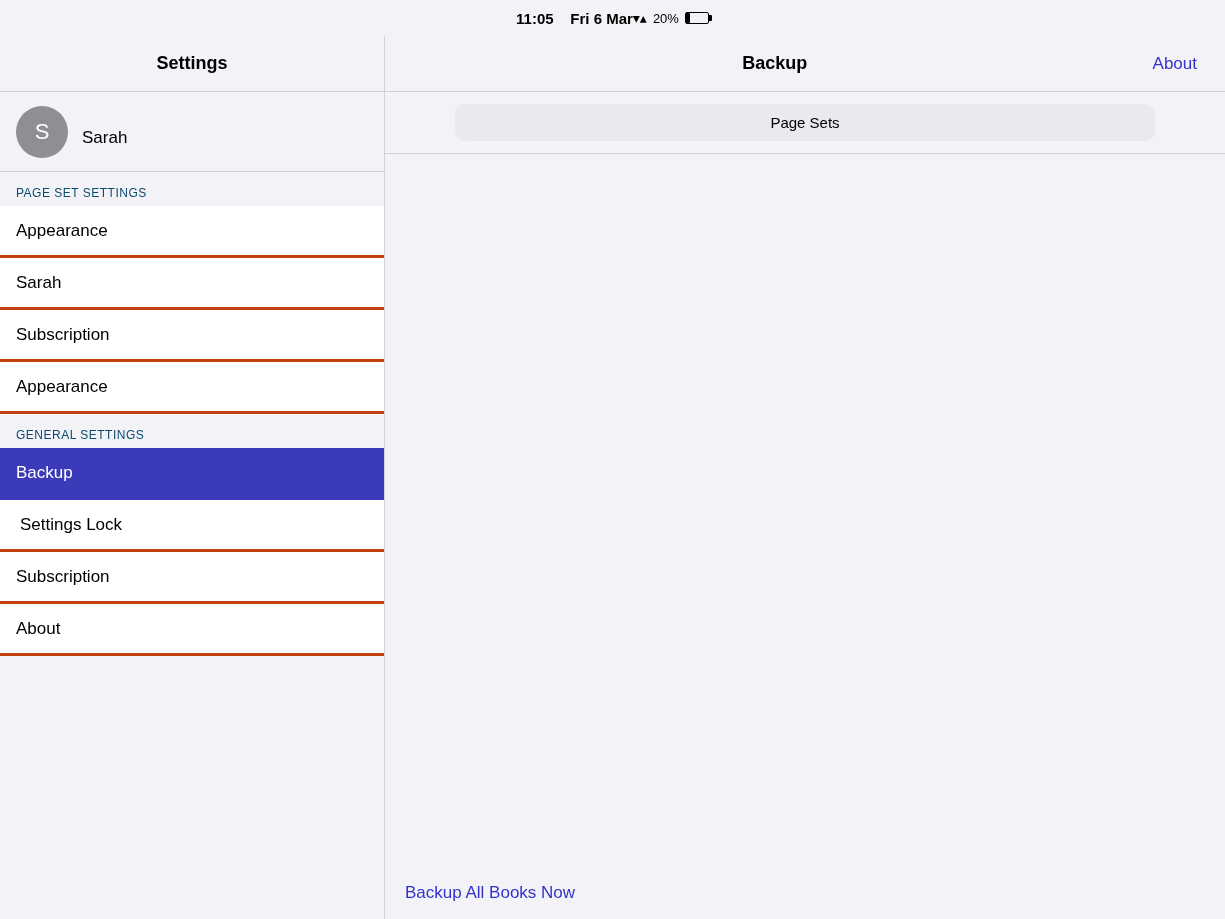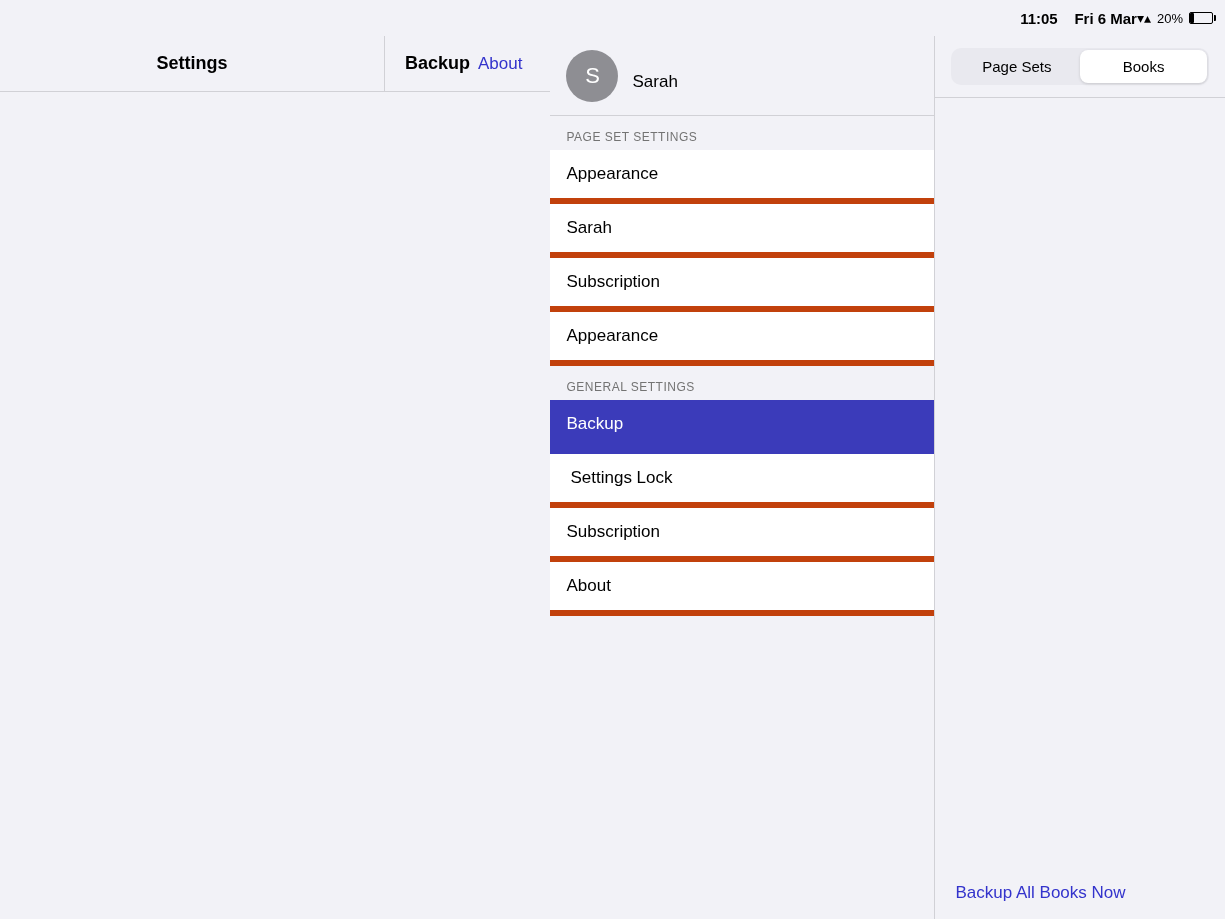--- a/index.html
+++ b/index.html
@@ -10,23 +10,23 @@
       height: 919px;
       overflow: hidden;
       display: flex;
       flex-direction: column;
     }
 
     
     .status-bar {
       background: #f2f2f7;
       display: flex;
-      justify-content: flex-end;
-      align-items: center;
-      padding: 0 12px;
+      justify-content: center;
+      align-items: center;
+      padding: 0 4px;
       height: 36px;
       flex-shrink: 0;
     }
     .status-bar-left {
       font-size: 15px;
       font-weight: 600;
       color: #000;
     }
     .status-bar-right {
       display: flex;
@@ -62,21 +62,21 @@
     .battery-fill {
       height: 100%;
       width: 20%;
       background: #000;
       border-radius: 1px;
     }
 
     
     .app-container {
       display: flex;
-      flex-direction: row;
+      flex-direction: column;
       flex: 1;
       overflow: hidden;
     }
 
     
     .nav-bar {
       display: flex;
       align-items: center;
       height: 56px;
       background: #f2f2f7;
@@ -165,33 +165,33 @@
       font-size: 17px;
       color: #000;
       margin-top: 12px;
     }
 
     
     .section-header {
       padding: 14px 16px 6px 16px;
       font-size: 12px;
       font-weight: 500;
-      color: #737373;
+      color: #0c4a6e;
       letter-spacing: 0.5px;
       text-transform: uppercase;
       background: #f2f2f7;
     }
 
     
     .sidebar-item {
       display: flex;
       align-items: center;
       padding: 14px 16px;
       background: #ffffff;
-      border-bottom: 6px solid #c2410c;
+      border-bottom: 3px solid #c2410c;
       cursor: pointer;
       font-size: 17px;
       color: #000;
       min-height: 52px;
       text-align: right;
     }
     .sidebar-item:first-of-type {
       border-top: 1px solid #e5e5ea;
     }
     .sidebar-item.active {
@@ -332,22 +332,19 @@
       </div>
     </div>
 
     <div class="main-panel">
 
       <div class="segment-control-container">
         <div class="segment-control">
           <button class="segment-btn inactive">
             <span>Page Sets</span>
           </button>
-          <button class="segment-btn active">
-            <span>Books</span>
-          </button>
         </div>
       </div>
 
       <div class="backup-link">Backup All Books Now</div>
     </div>
   </div>
 </div>
 
 </body></html>

